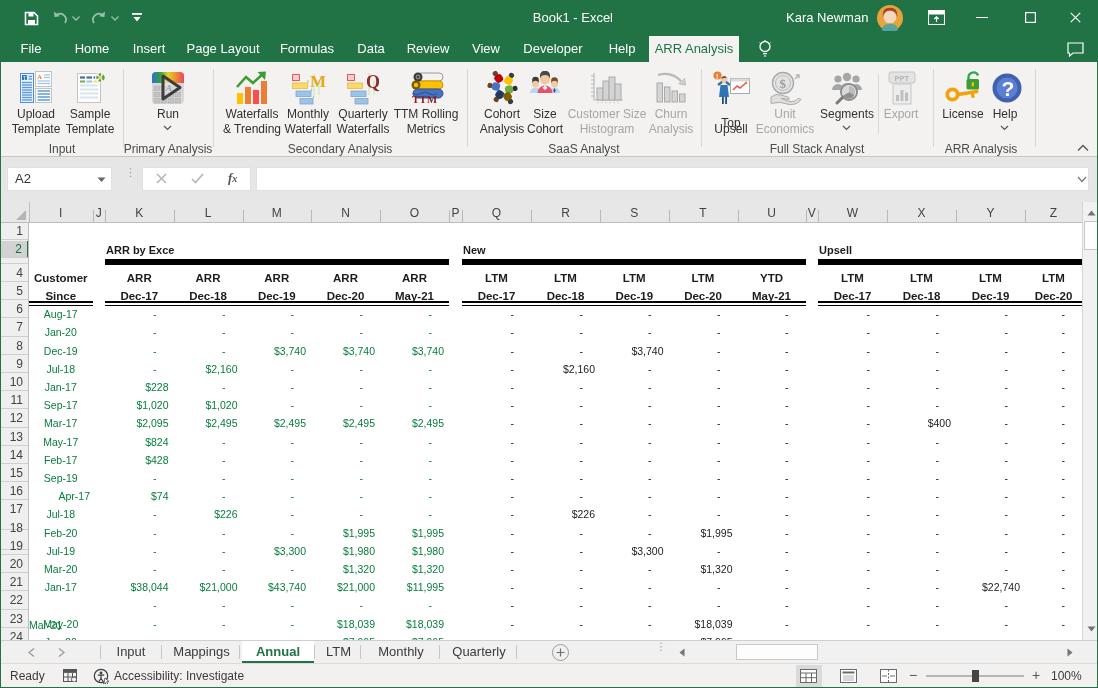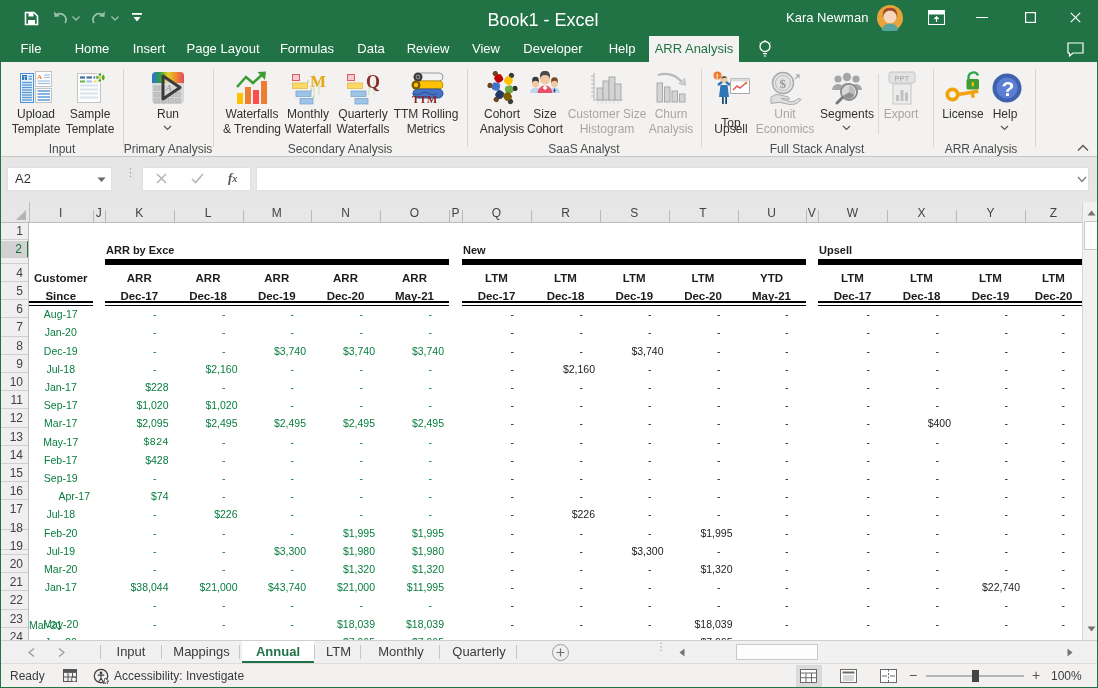--- a/index.html
+++ b/index.html
@@ -1,21 +1,21 @@
 <!DOCTYPE html>
 <html><head><meta charset="utf-8">
 <style>
 * { margin:0; padding:0; box-sizing:border-box; }
 html,body { width:1098px; height:688px; overflow:hidden; }
 body { font-family:"Liberation Sans", sans-serif; position:relative; background:#fff;
        border-left:1px solid #217346; border-right:1px solid #217346; }
 .ab { position:absolute; }
 
 #titlebar { left:0; top:0; width:1098px; height:36px; background:#217346; overflow:hidden; }
-#booktitle { left:472px; top:10px; width:140px; text-align:center; color:#fff; font-size:18px; }
+#booktitle { left:472px; top:10px; width:140px; text-align:right; color:#fff; font-size:13px; }
 #kara { left:785px; top:10px; color:#fff; font-size:13px; }
 
 #tabrow { left:0; top:36px; width:1098px; height:26px; background:#217346; }
 .rtab { position:absolute; top:0; height:26px; line-height:26px; color:#fff; font-size:13px; text-align:center; }
 #arrtab { position:absolute; left:648px; top:0; width:90px; height:26px; background:#f3f2f1; color:#217346; font-size:13px; line-height:26px; text-align:center; }
 
 #ribbon { left:0; top:62px; width:1098px; height:95px; background:#f3f2f1; border-bottom:1px solid #c8c6c4; }
 .rsep { position:absolute; top:7px; height:78px; width:1px; background:#d8d6d4; }
 .rsep2 { position:absolute; top:12px; height:60px; width:1px; background:#dcdad8; }
 .glabel { position:absolute; top:80px; height:14px; line-height:14px; font-size:12px; color:#4b4b4b; text-align:center; white-space:nowrap; }
@@ -683,21 +683,21 @@
 <div class="cell blk" style="left:433.0px;top:191.4px;width:69.0px;height:18.2px;line-height:18.2px;text-align:right;padding-right:17px;">-</div>
 <div class="cell blk" style="left:502.0px;top:191.4px;width:69.0px;height:18.2px;line-height:18.2px;text-align:right;padding-right:17px;">-</div>
 <div class="cell blk" style="left:571.0px;top:191.4px;width:68.5px;height:18.2px;line-height:18.2px;text-align:right;padding-right:17px;">-</div>
 <div class="cell blk" style="left:639.5px;top:191.4px;width:69.0px;height:18.2px;line-height:18.2px;text-align:right;padding-right:17px;">-</div>
 <div class="cell blk" style="left:708.5px;top:191.4px;width:68.0px;height:18.2px;line-height:18.2px;text-align:right;padding-right:17px;">-</div>
 <div class="cell blk" style="left:789.0px;top:191.4px;width:69.0px;height:18.2px;line-height:18.2px;text-align:right;padding-right:17px;">-</div>
 <div class="cell blk" style="left:858.0px;top:191.4px;width:69.0px;height:18.2px;line-height:18.2px;text-align:right;padding-right:5px;">$400</div>
 <div class="cell blk" style="left:927.0px;top:191.4px;width:69.0px;height:18.2px;line-height:18.2px;text-align:right;padding-right:17px;">-</div>
 <div class="cell blk" style="left:996.0px;top:191.4px;width:57.0px;height:18.2px;line-height:18.2px;text-align:right;padding-right:17px;">-</div>
 <div class="cell grn" style="left:0.0px;top:209.6px;width:63.5px;height:18.2px;line-height:18.2px;text-align:center;">May-17</div>
-<div class="cell grn" style="left:76.0px;top:209.6px;width:68.5px;height:18.2px;line-height:18.2px;text-align:right;padding-right:5px;font-family:Liberation Mono, monospace;">$824</div>
+<div class="cell grn" style="left:76.0px;top:209.6px;width:68.5px;height:18.2px;line-height:18.2px;text-align:right;padding-right:5px;">$824</div>
 <div class="cell grn" style="left:144.5px;top:209.6px;width:69.0px;height:18.2px;line-height:18.2px;text-align:right;padding-right:17px;">-</div>
 <div class="cell grn" style="left:213.5px;top:209.6px;width:68.5px;height:18.2px;line-height:18.2px;text-align:right;padding-right:17px;">-</div>
 <div class="cell grn" style="left:282.0px;top:209.6px;width:69.0px;height:18.2px;line-height:18.2px;text-align:right;padding-right:17px;">-</div>
 <div class="cell grn" style="left:351.0px;top:209.6px;width:69.0px;height:18.2px;line-height:18.2px;text-align:right;padding-right:17px;">-</div>
 <div class="cell blk" style="left:433.0px;top:209.6px;width:69.0px;height:18.2px;line-height:18.2px;text-align:right;padding-right:17px;">-</div>
 <div class="cell blk" style="left:502.0px;top:209.6px;width:69.0px;height:18.2px;line-height:18.2px;text-align:right;padding-right:17px;">-</div>
 <div class="cell blk" style="left:571.0px;top:209.6px;width:68.5px;height:18.2px;line-height:18.2px;text-align:right;padding-right:17px;">-</div>
 <div class="cell blk" style="left:639.5px;top:209.6px;width:69.0px;height:18.2px;line-height:18.2px;text-align:right;padding-right:17px;">-</div>
 <div class="cell blk" style="left:708.5px;top:209.6px;width:68.0px;height:18.2px;line-height:18.2px;text-align:right;padding-right:17px;">-</div>
 <div class="cell blk" style="left:789.0px;top:209.6px;width:69.0px;height:18.2px;line-height:18.2px;text-align:right;padding-right:17px;">-</div>

